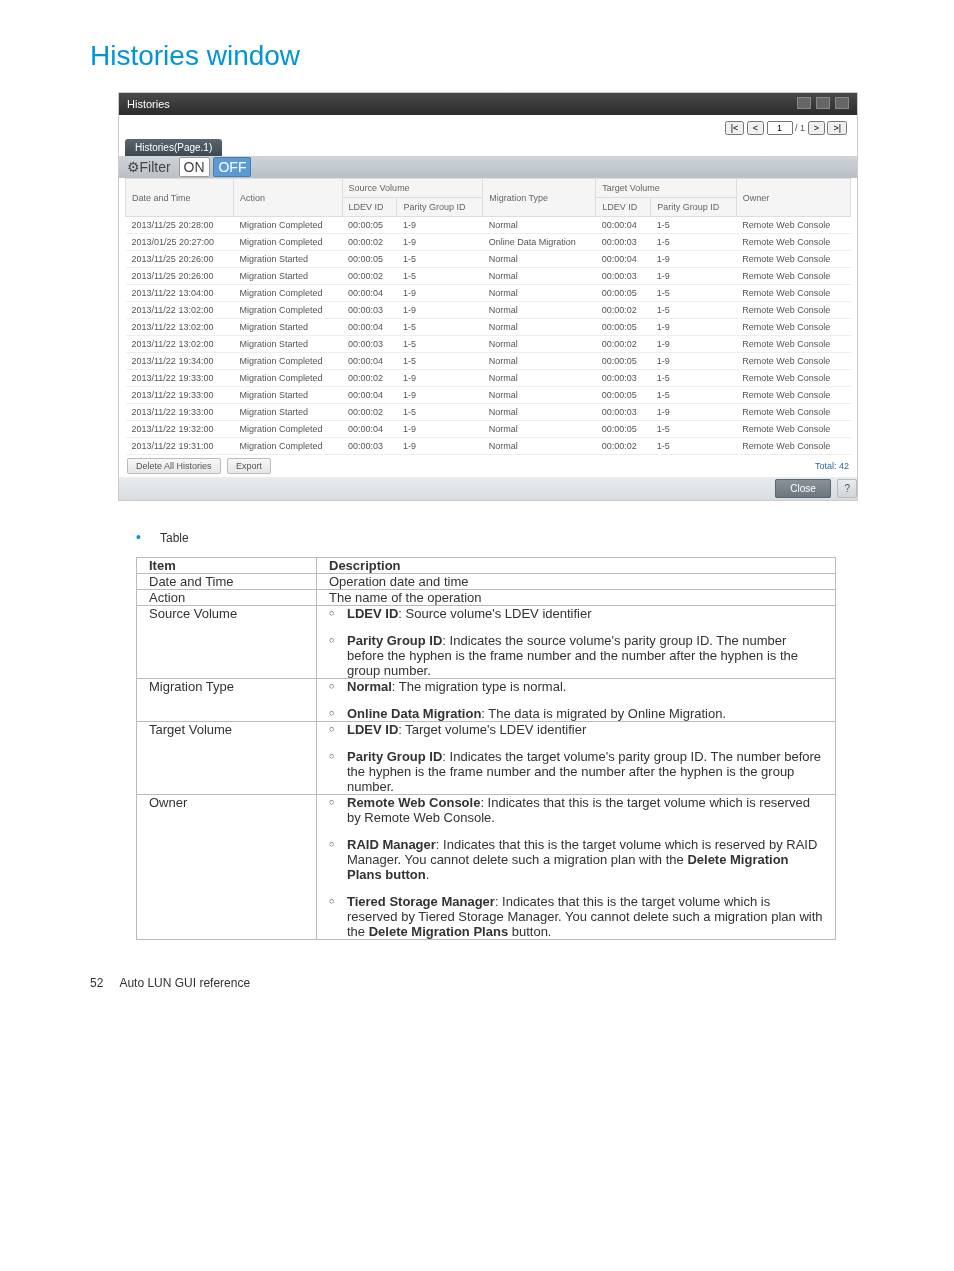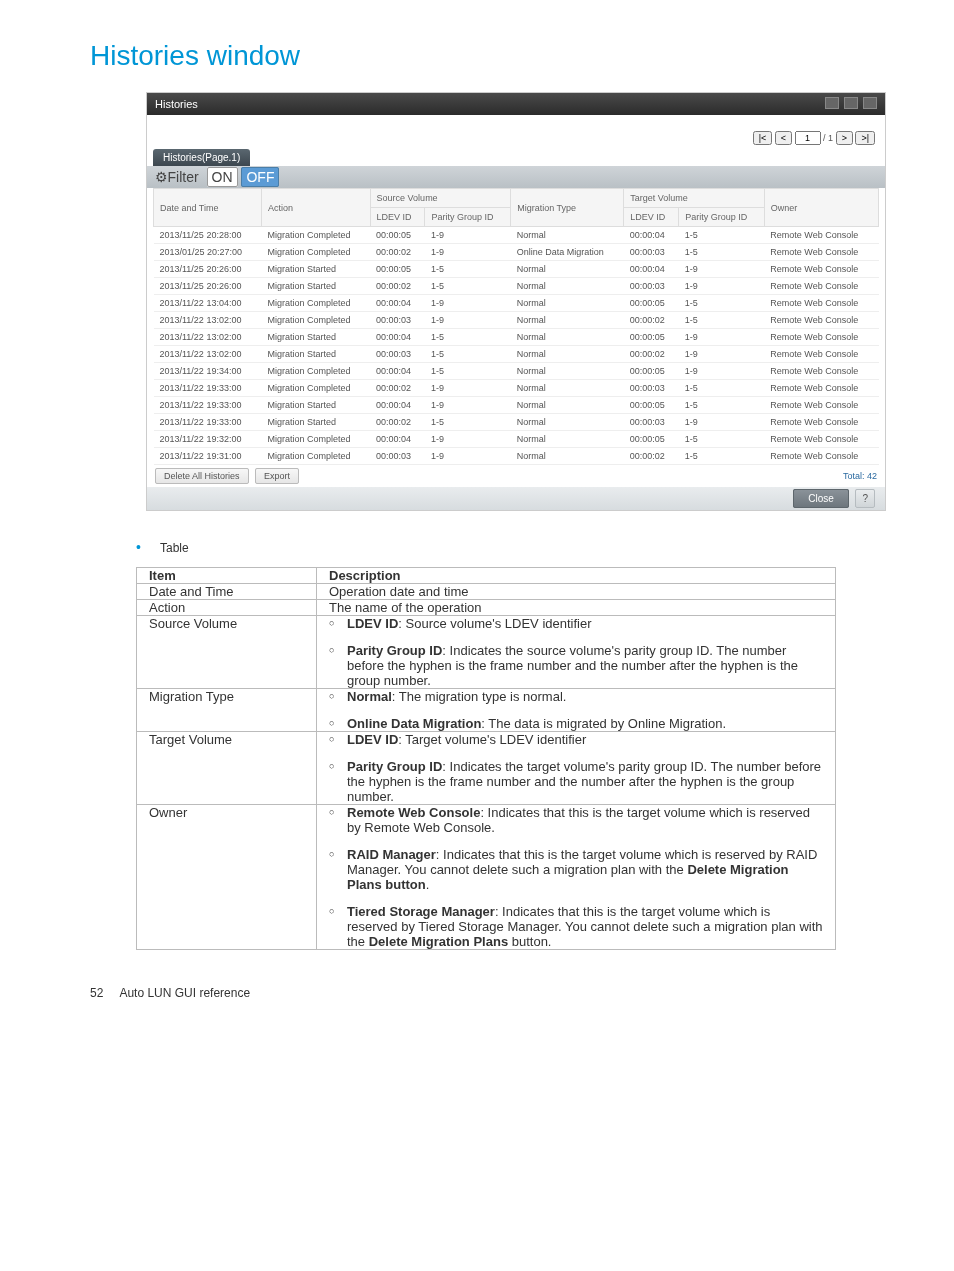--- a/index.html
+++ b/index.html
@@ -1,35 +1,35 @@
 <!DOCTYPE html>
 <html><head>
 <meta charset="utf-8">
 <style>
   * { box-sizing: border-box; margin: 0; padding: 0; }
   body { font-family: Arial, Helvetica, sans-serif; background: #fff; color: #333; padding: 40px 60px 40px 90px; width: 954px; }
   h1.page-title { color: #0096d6; font-weight: 300; font-size: 28px; margin-bottom: 20px; }
   .screenshot { background: #fff; border: 1px solid #ccc; padding: 0; margin-bottom: 28px; font-size: 9px; color: #555; }
   .ss-header { background: linear-gradient(#4a4a4a,#2b2b2b); color: #fff; padding: 4px 8px; display: flex; justify-content: space-between; align-items: center; font-size: 11px; }
   .ss-header .win-icons span { display:inline-block; width:14px; height:12px; background:#666; margin-left:2px; border:1px solid #888; }
-  .ss-pager { padding: 16px 10px 4px; text-align: right; }
+  .ss-pager { padding: 6px 10px 4px; text-align: right; }
   .ss-pager input { width: 26px; font-size:9px; text-align:center; }
   .ss-pager button { font-size:9px; padding:0 4px; }
   .ss-tab { background: linear-gradient(#5a6770,#3d474f); color:#fff; padding:3px 10px; display:inline-block; font-size:10px; border-radius:3px 3px 0 0; margin-left:6px; }
   .ss-filterbar { background: linear-gradient(#cfd4d8,#b9c0c5); padding:3px 8px; font-size:14px; color:#444; }
   .ss-filterbar .ontoggle { background:#fff; padding:1px 4px; border:1px solid #999; border-radius:2px; margin-left:4px; }
   .ss-filterbar .offtoggle { background:#5b9bd5; color:#fff; padding:1px 4px; border:1px solid #4a7ea8; border-radius:2px; }
   .ss-gridwrap { padding:0 6px; }
   table.ss-grid { width:100%; border-collapse:collapse; font-size:9px; color:#555; }
   table.ss-grid th { background:#f5f5f5; border:1px solid #ddd; padding:4px 6px; font-weight:normal; text-align:left; color:#666; }
   table.ss-grid td { border-bottom:1px solid #eee; padding:3px 6px; }
   .ss-footer { padding:6px 8px; display:flex; justify-content:space-between; align-items:center; font-size:9px; }
   .ss-footer .lbtn { background:linear-gradient(#f7f7f7,#e6e6e6); border:1px solid #bbb; padding:2px 8px; border-radius:2px; margin-right:4px; }
   .ss-footer .total { color:#2b6aa0; }
-  .ss-closebar { background:linear-gradient(#e9ecee,#d7dcdf); padding:6px 10px; text-align:right; }
+  .ss-closebar { background:linear-gradient(#e9ecee,#d7dcdf); padding:6px 0; text-align:right; }
   .ss-closebar .closebtn { background:linear-gradient(#8a9299,#6d767d); color:#fff; border:1px solid #5d666c; padding:3px 14px; font-size:10px; border-radius:2px; }
   .ss-closebar .helpbtn { background:linear-gradient(#e9ecee,#d0d5d8); border:1px solid #b6bcc0; padding:3px 6px; font-size:10px; border-radius:2px; margin-left:4px; color:#555; }
 
   .section-indent { margin-left: 46px; }
   h2.subhead { color:#0096d6; font-weight:300; font-size:20px; margin-bottom:14px; }
   ul.bulleted { list-style:none; margin-bottom:12px; }
   ul.bulleted > li::before { content:"•"; color:#0096d6; font-size:14px; display:inline-block; width:24px; }
   ul.bulleted > li { font-size:12px; }
 
   table.desc { width: 700px; border-collapse: collapse; font-size: 13px; margin-top: 6px; }
@@ -40,21 +40,21 @@
   table.desc ul li:last-child { margin-bottom:0; }
   table.desc ul li::before { content:"○"; position:absolute; left:0; top:2px; font-size:9px; color:#333; }
 
   .page-footer { margin-top:36px; font-size:12px; color:#333; }
 </style>
 </head>
 <body>
 
 <h1 class="page-title">Histories window</h1>
 
-<div class="screenshot" style="margin-left:56px; width:740px;">
+<div class="screenshot" style="margin-left:28px; width:740px;">
   <div class="ss-header">
     <span>Histories</span>
     <span class="win-icons">
       <span></span>
       <span></span>
       <span></span>
     </span>
   </div>
   <div class="ss-pager">
     <button>|&lt;</button>

